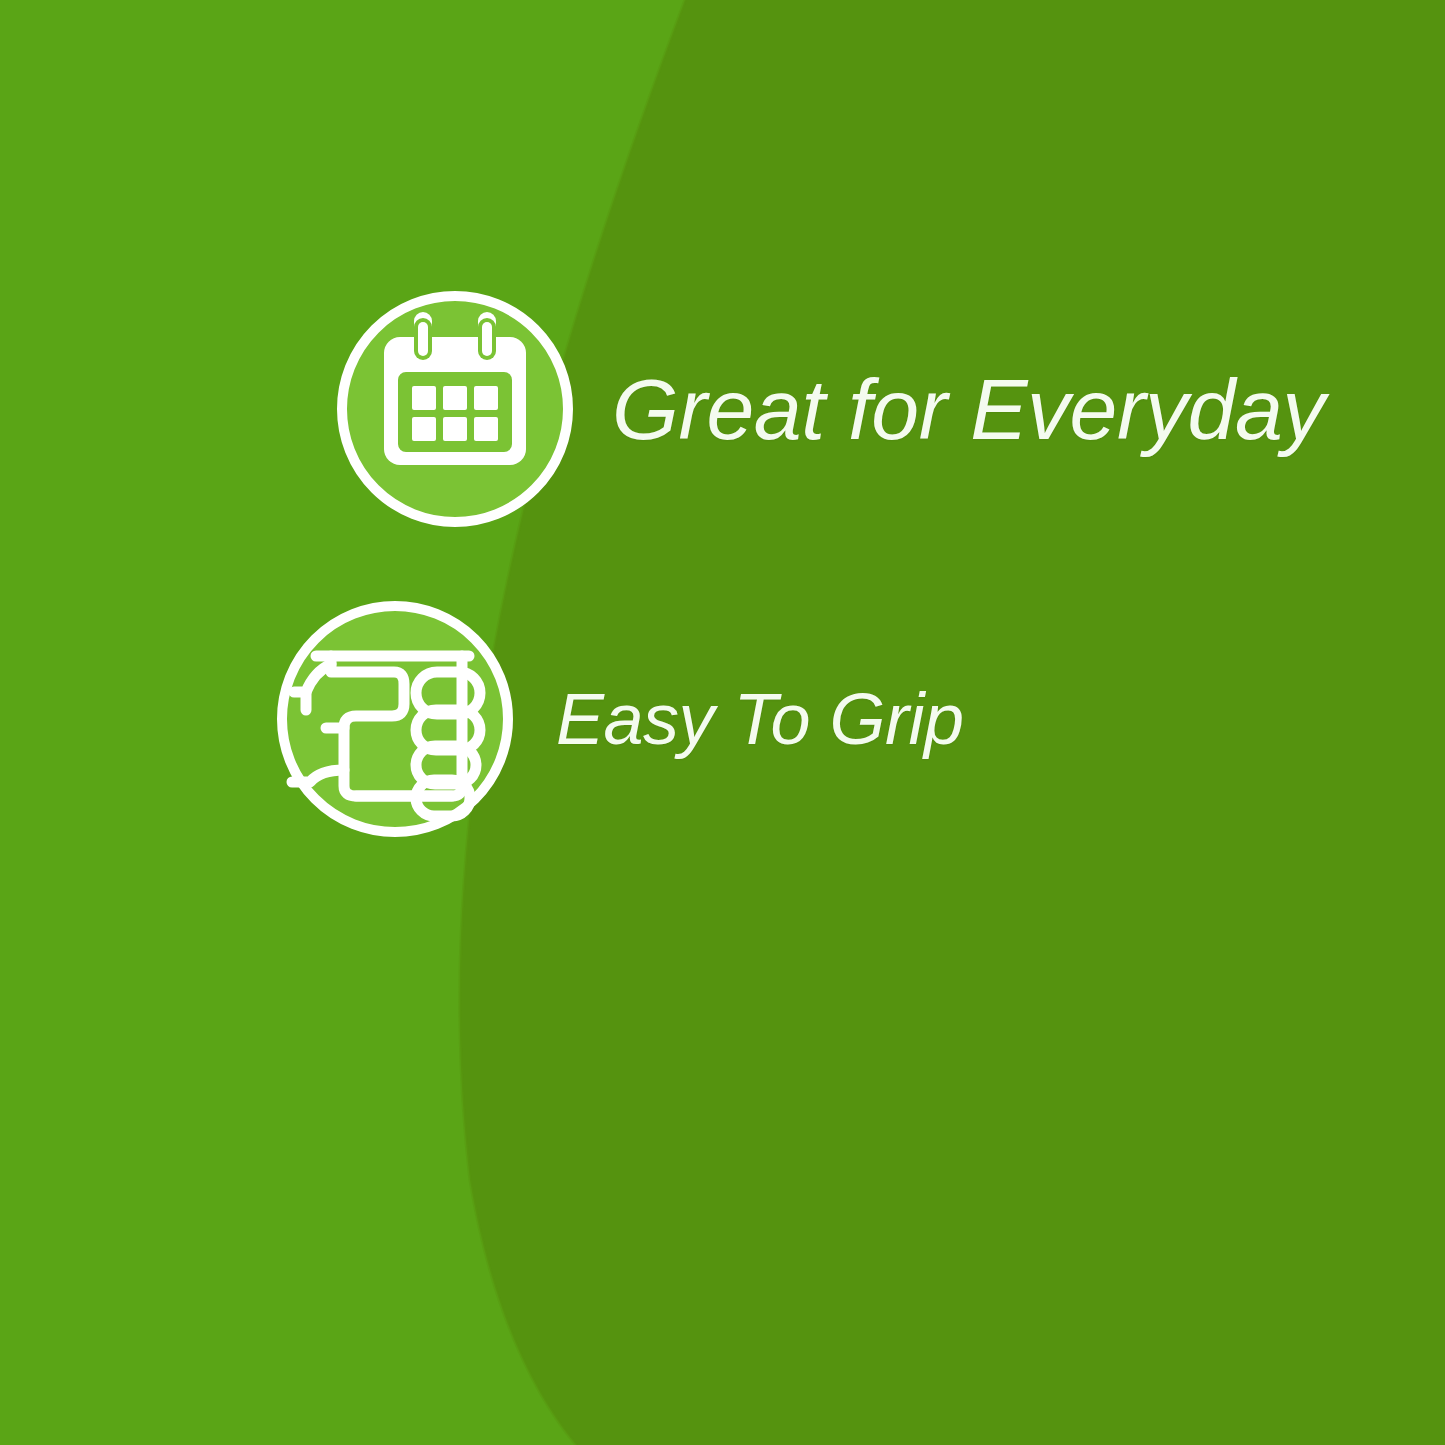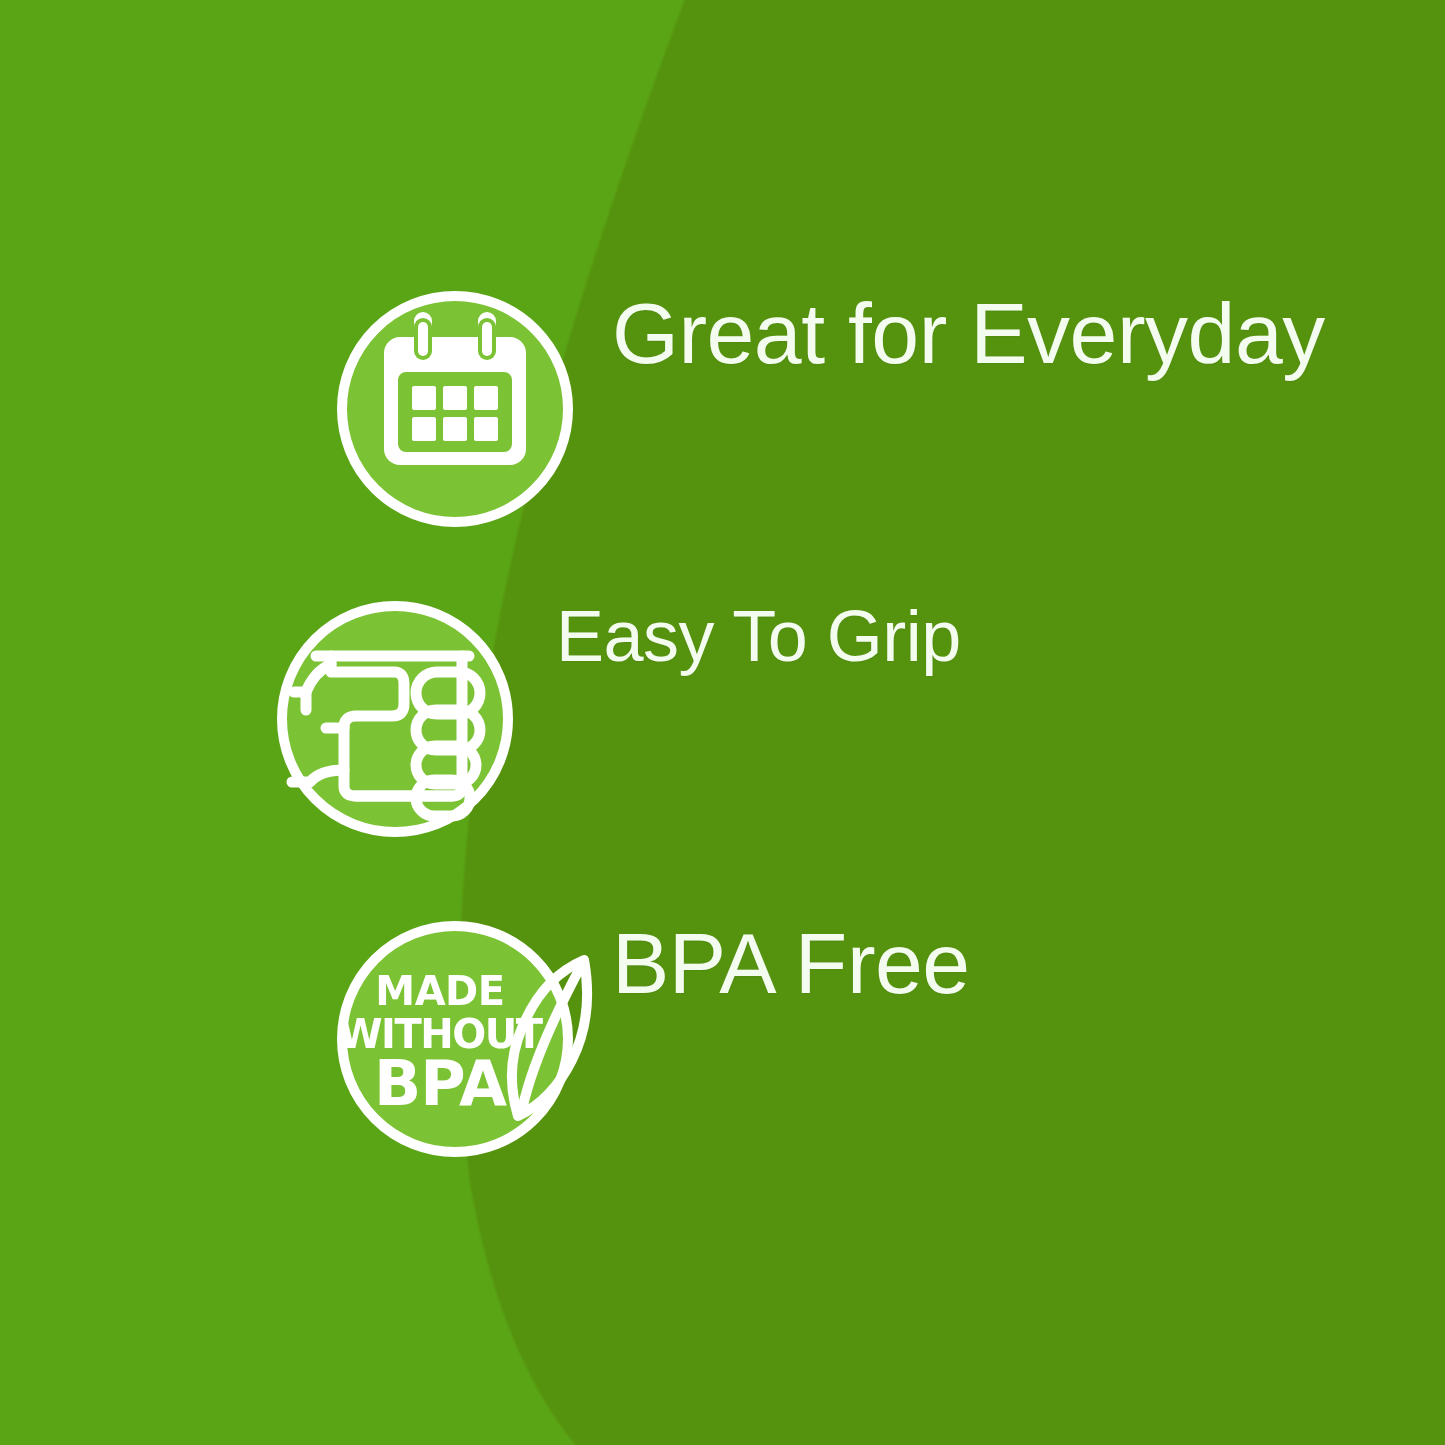--- a/index.html
+++ b/index.html
@@ -21,21 +21,22 @@
     position: absolute;
     inset: 0;
     width: 1445px;
     height: 1445px;
     display: block;
   }
   
   .feature-row {
     position: absolute;
     display: flex;
-    align-items: flex-start;
+    align-items: center;
+    font-style: italic;
   }
   #feature-row-0 { left: 336px; top: 290px; }
   #feature-row-1 { left: 276px; top: 600px; }
   #feature-row-2 { left: 336px; top: 920px; }
 
   .badge {
     position: relative;
     flex: 0 0 auto;
   }
   .badge svg { display: block; overflow: visible; }
@@ -126,33 +127,14 @@
           <rect x="140" y="146" width="60" height="38" rx="19"></rect>
           <rect x="140" y="180" width="54" height="36" rx="18"></rect>
 
           <path d="M 80 196 L 176 196"></path>
         </g>
       </svg>
     </div>
     <div class="feature-label" id="feature-label-1">Easy To Grip</div>
   </div>
 
-  <div class="feature-row" id="feature-row-2">
-    <div class="badge">
-      <svg width="238" height="238" viewBox="0 0 238 238">
-        <circle cx="119" cy="119" r="113" fill="#7bc334"></circle>
-        <circle cx="119" cy="119" r="113" fill="none" stroke="#ffffff" stroke-width="10"></circle>
-
-        <text class="bpa-text" x="104" y="85" font-size="40" letter-spacing="-0.5">MADE</text>
-        <text class="bpa-text" x="104" y="128" font-size="40" letter-spacing="-1.5">WITHOUT</text>
-        <text class="bpa-text" x="104" y="185" font-size="62" letter-spacing="-1">BPA</text>
-
-        <g fill="none" stroke="#ffffff" stroke-width="10" stroke-linecap="round" stroke-linejoin="round">
-          <path d="M 182 196 Q 168 150 186 108 Q 206 58 248 40
-                   Q 258 96 236 140 Q 216 180 182 196 Z"></path>
-          <path d="M 186 190 Q 198 134 244 48"></path>
-        </g>
-      </svg>
-    </div>
-    <div class="feature-label" id="feature-label-2">BPA Free</div>
-  </div>
 
 </div>
 
 </body></html>

